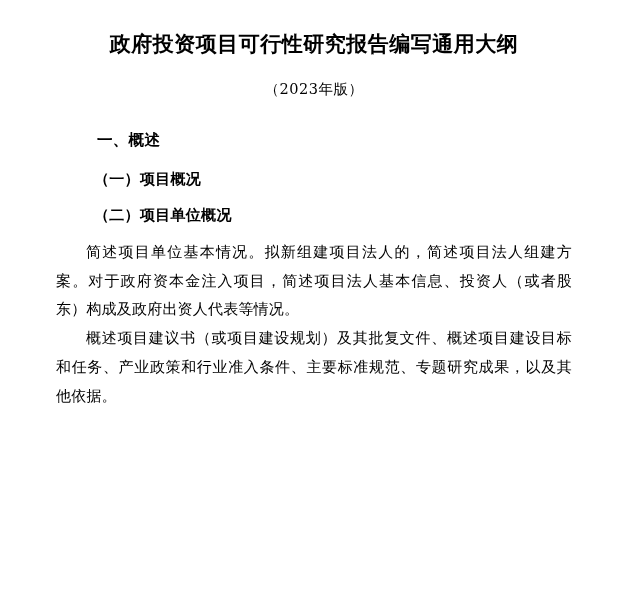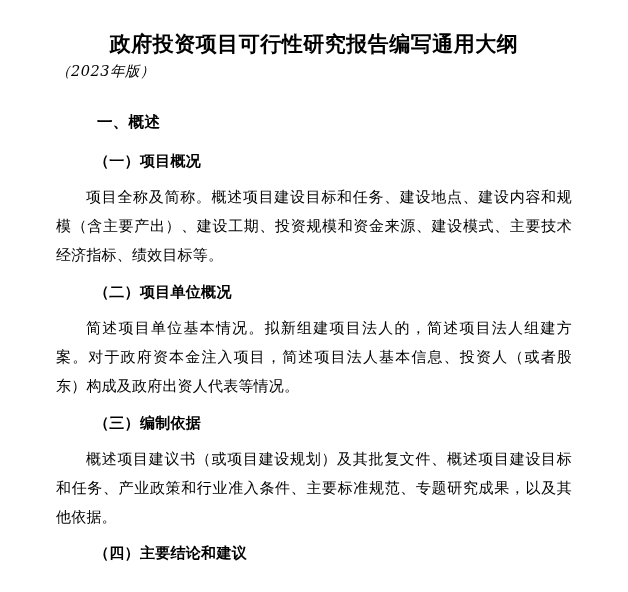--- a/index.html
+++ b/index.html
@@ -24,26 +24,25 @@
   .doc-title {
     text-align: center;
     font-size: 21px;
     font-weight: bold;
     letter-spacing: 0.5px;
     line-height: 1.35;
     margin: 8px 0 0 0;
     font-family: "DejaVu Serif", "Liberation Serif", serif;
   }
   .doc-subtitle {
-    text-align: left;
+    text-align: center;
     font-size: 14.5px;
     font-weight: normal;
-    margin: 4px 0 0 0;
+    margin: 22px 0 0 0;
     letter-spacing: 0.5px;
-    font-style: italic;
   }
   .body-block {
     margin-top: 26px;
   }
   .heading-1 {
     font-size: 15.5px;
     font-weight: bold;
     text-indent: 2em;
     line-height: 1.9;
     margin: 10px;
@@ -71,21 +70,18 @@
 <body>
 
 <div class="page">
 
   <h1 class="doc-title">政府投资项目可行性研究报告编写通用大纲</h1>
   <div class="doc-subtitle">（2023年版）</div>
 
   <div class="body-block">
     <p class="heading-1">一、概述</p>
     <p class="heading-2">（一）项目概况</p>
-    <p class="para">项目全称及简称。概述项目建设目标和任务、建设地点、建设内容和规模（含主要产出）、建设工期、投资规模和资金来源、建设模式、主要技术经济指标、绩效目标等。</p>
     <p class="heading-2">（二）项目单位概况</p>
     <p class="para">简述项目单位基本情况。拟新组建项目法人的，简述项目法人组建方案。对于政府资本金注入项目，简述项目法人基本信息、投资人（或者股东）构成及政府出资人代表等情况。</p>
-    <p class="heading-2">（三）编制依据</p>
     <p class="para">概述项目建议书（或项目建设规划）及其批复文件、概述项目建设目标和任务、产业政策和行业准入条件、主要标准规范、专题研究成果，以及其他依据。</p>
-    <p class="heading-2">（四）主要结论和建议</p>
   </div>
 
 </div>
 
 </body></html>

